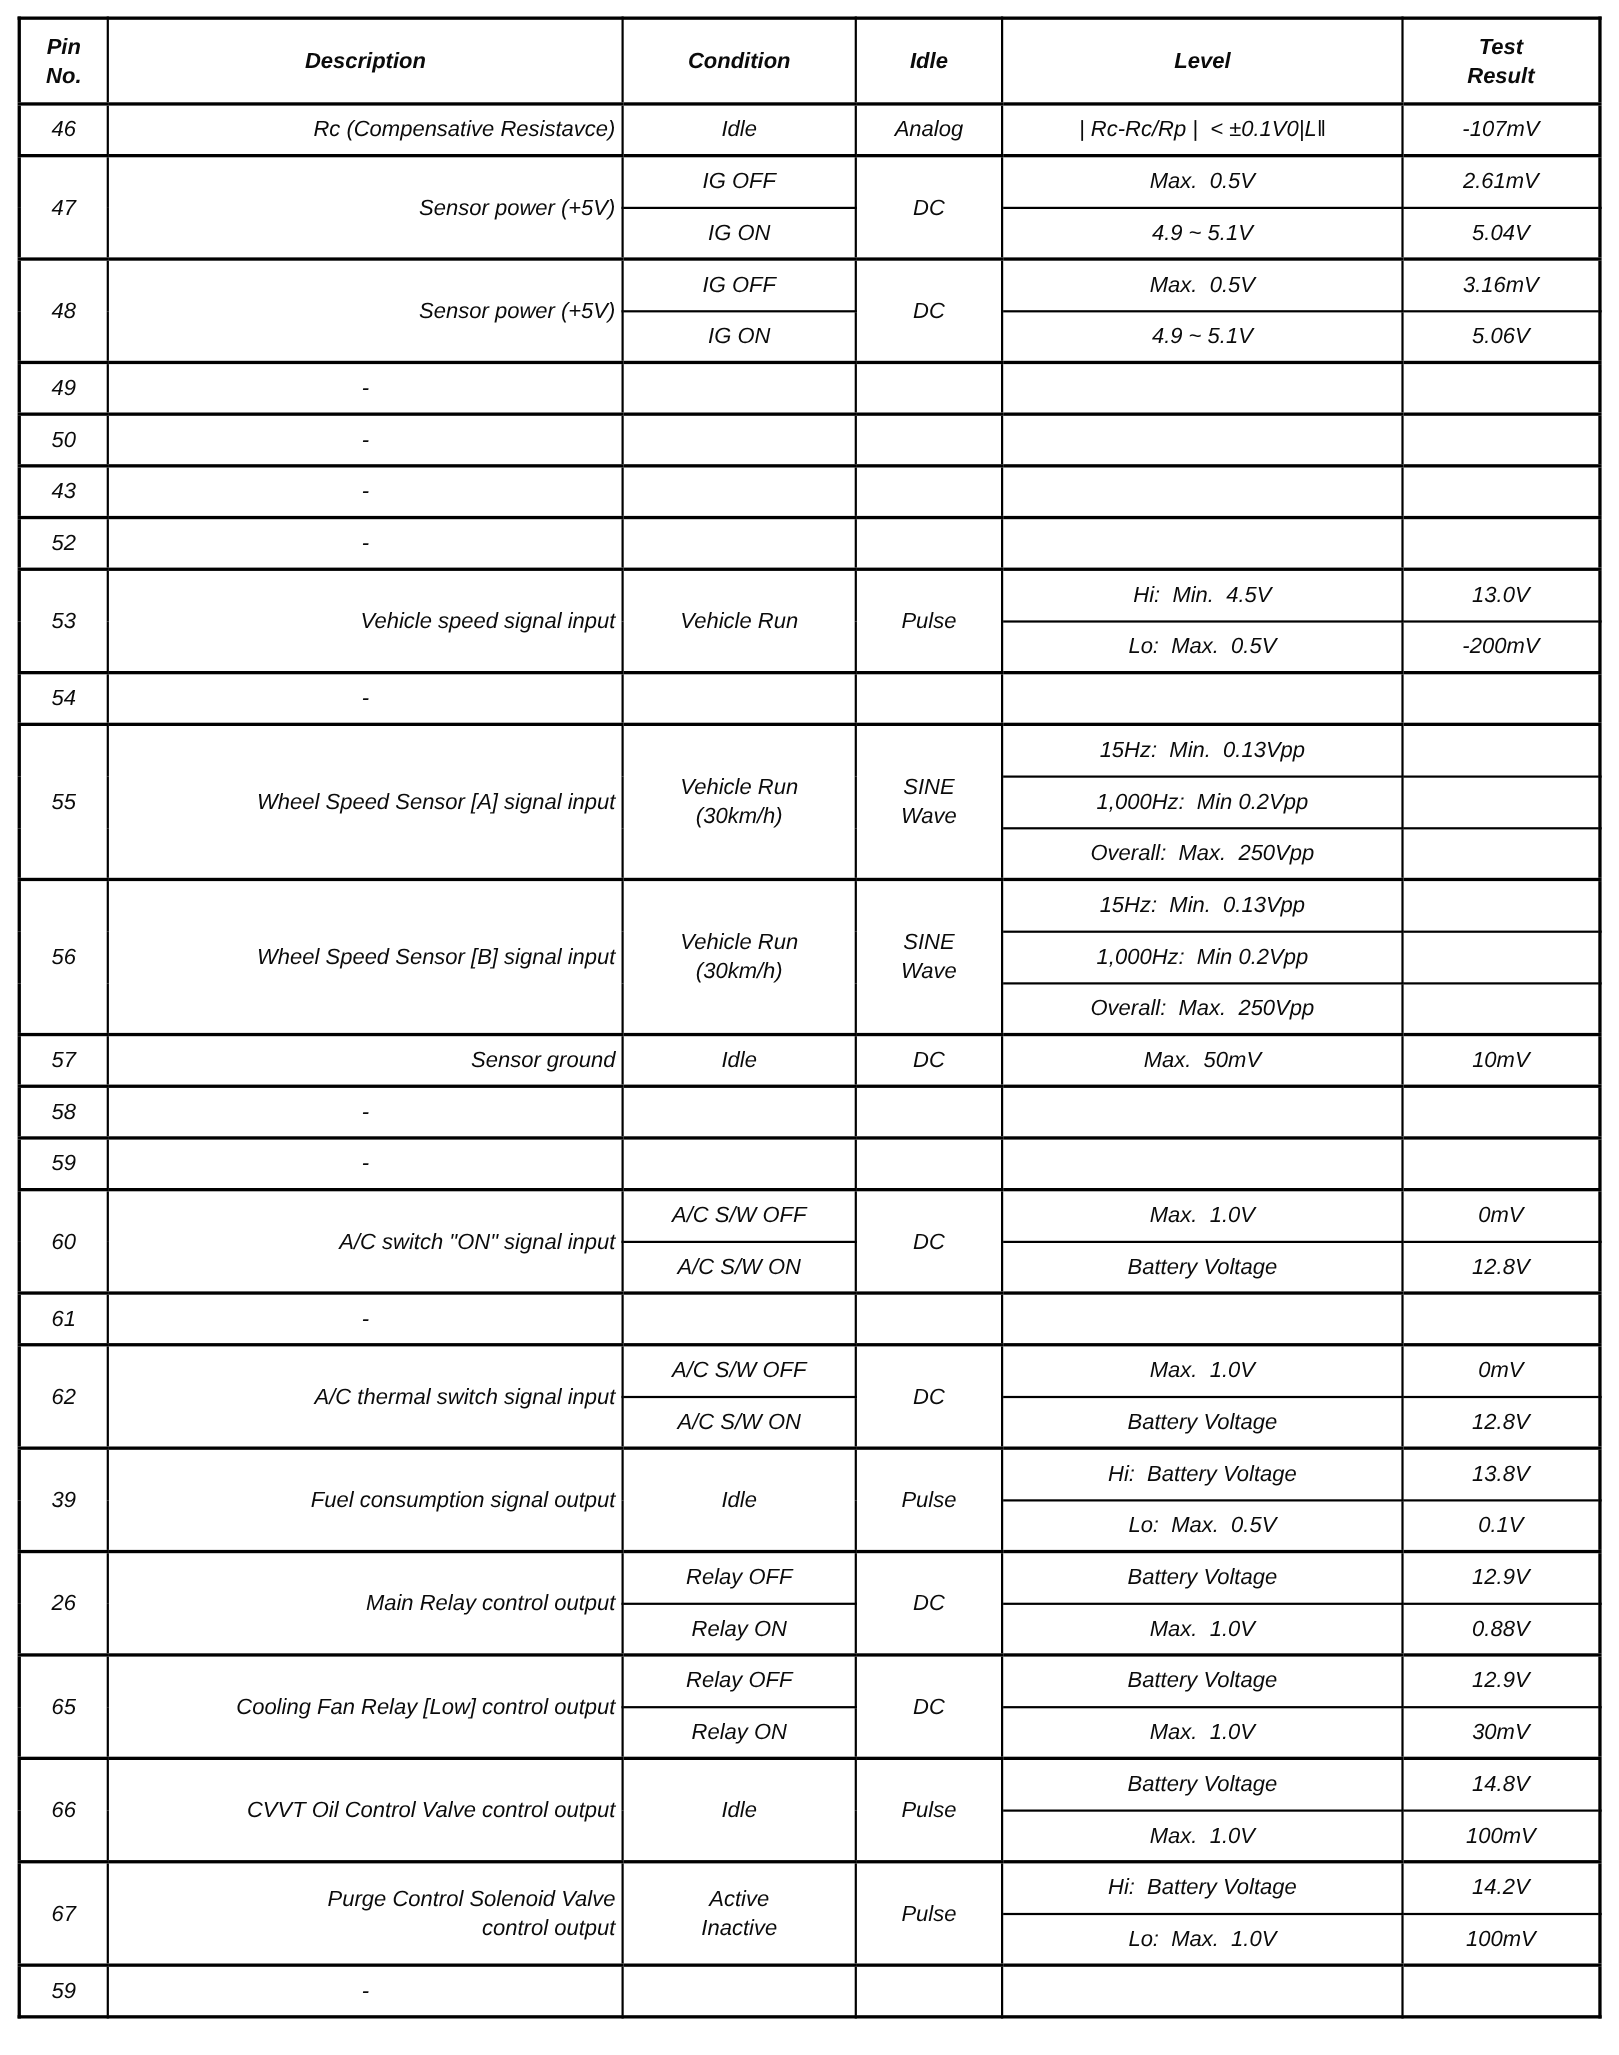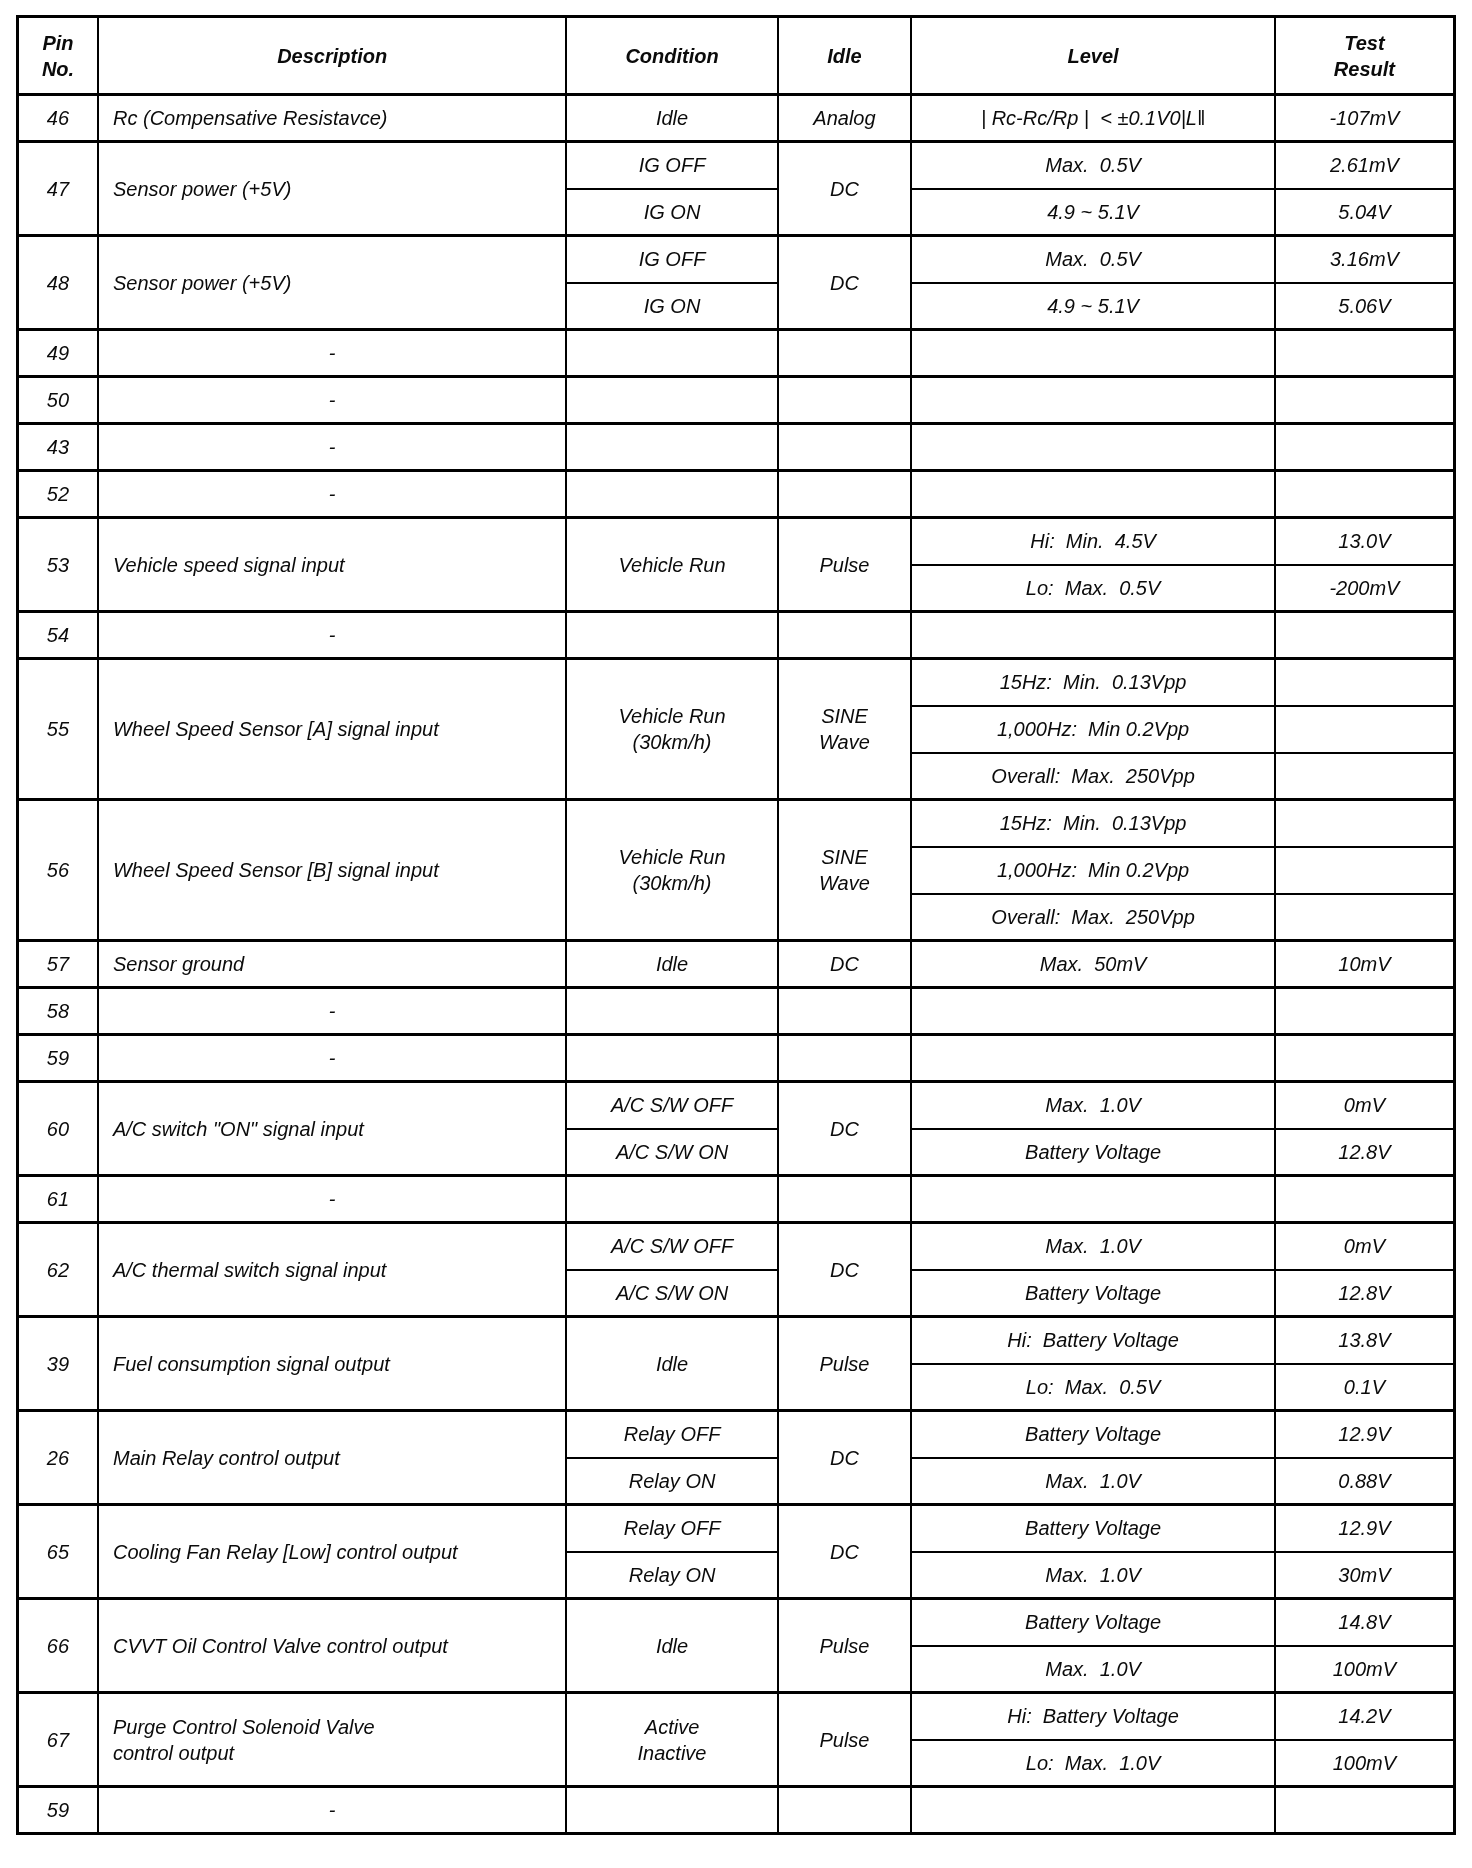--- a/index.html
+++ b/index.html
@@ -28,21 +28,21 @@
     padding: 4px 6px;
     overflow: hidden;
   }
   thead th {
     font-weight: bold;
     height: 78px;
     border-bottom: 3px solid #000;
   }
   tbody td { height: 47px; }
   tbody tr.group-start td { border-top: 3px solid #000; }
-  td.col-desc { text-align: left; padding-left: 14px; }
+  td.col-desc { text-align: right; padding-left: 14px; }
   td.col-desc.dash { text-align: center; padding-left: 6px; }
   col.c-pin    { width: 5.6%; }
   col.c-desc   { width: 32.6%; }
   col.c-cond   { width: 14.7%; }
   col.c-type   { width: 9.3%; }
   col.c-level  { width: 25.3%; }
   col.c-result { width: 12.5%; }
 </style>
 </head>
 <body>

